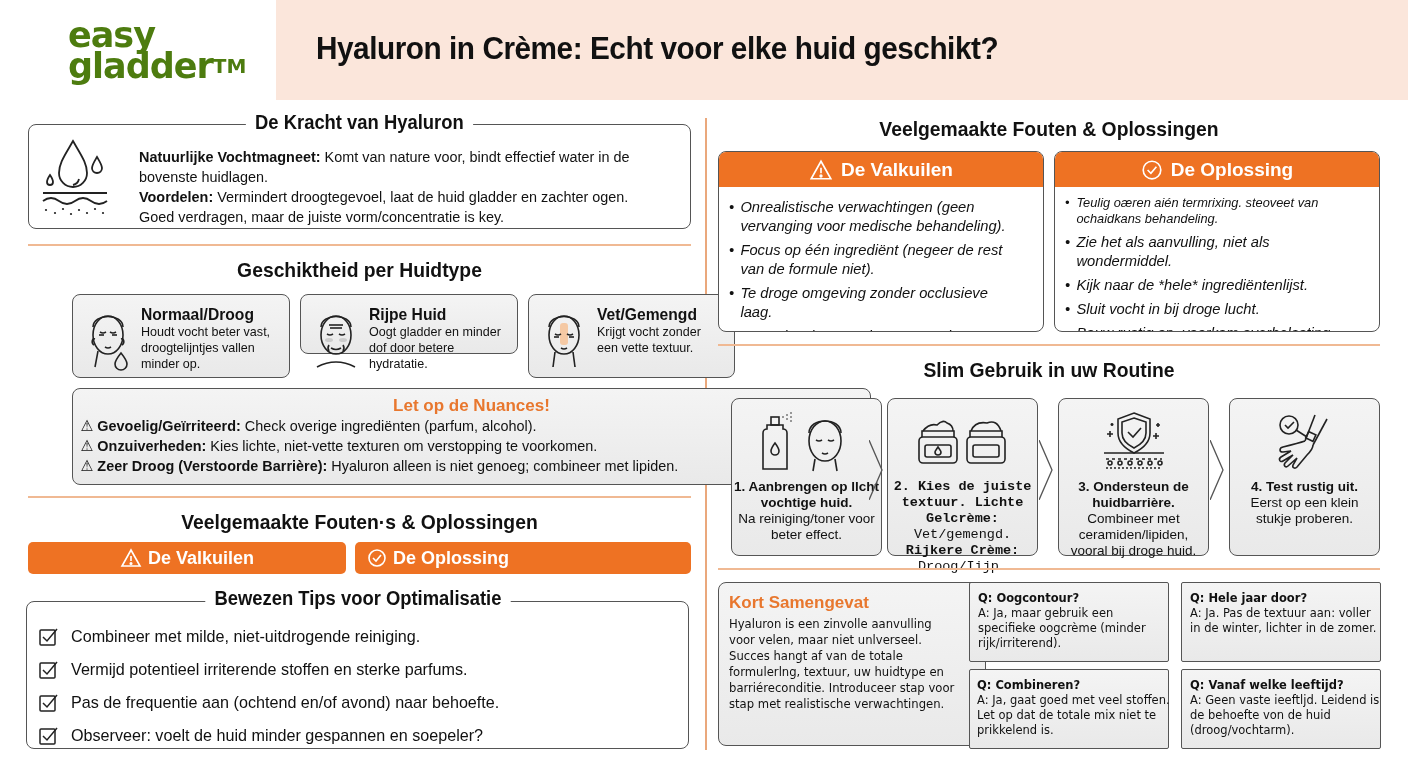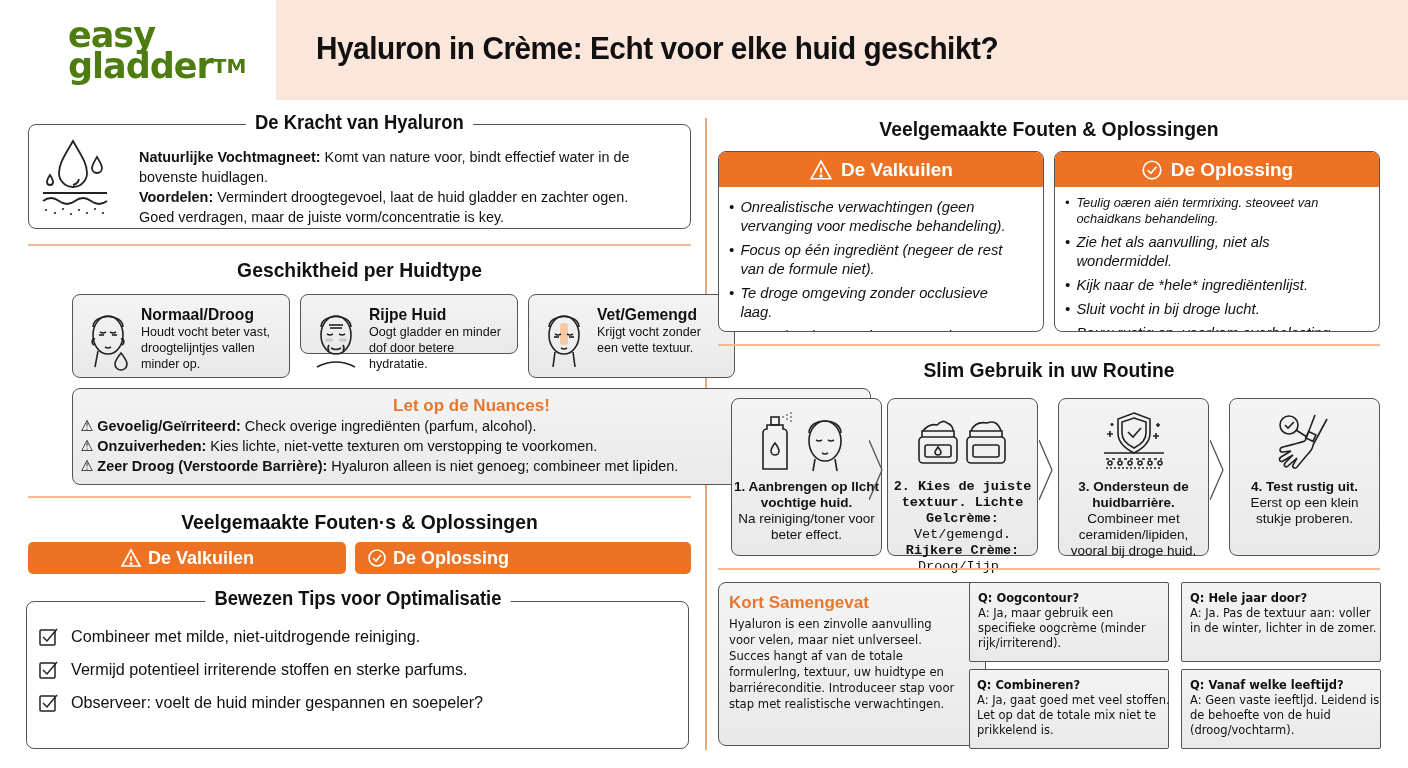--- a/index.html
+++ b/index.html
@@ -211,20 +211,27 @@
           <rect x="1" y="3" width="15" height="15" rx="1"></rect>
           <path d="M4 10 l4 4 l10 -12"></path>
         </svg>
       <span class="txt">Vermijd potentieel irriterende stoffen en sterke parfums.</span>
     </div>
     <div class="tip-row">
       <svg width="20" height="20" viewBox="0 0 20 20" fill="none" stroke="#222" stroke-width="1.5">
           <rect x="1" y="3" width="15" height="15" rx="1"></rect>
           <path d="M4 10 l4 4 l10 -12"></path>
         </svg>
+      <span class="txt">Pas de frequentie aan (ochtend en/of avond) naar behoefte.</span>
+    </div>
+    <div class="tip-row">
+      <svg width="20" height="20" viewBox="0 0 20 20" fill="none" stroke="#222" stroke-width="1.5">
+          <rect x="1" y="3" width="15" height="15" rx="1"></rect>
+          <path d="M4 10 l4 4 l10 -12"></path>
+        </svg>
       <span class="txt">Observeer: voelt de huid minder gespannen en soepeler?</span>
     </div>
   </div>
 </div>
 
 <div class="sec-title" style="left:718px; width:662px; top:117px;">Veelgemaakte Fouten &amp; Oplossingen</div>
 
 <div class="vk-card" style="left:718px; top:151px; width:326px; height:181px;">
   <div class="vk-head">
     <svg width="24" height="22" viewBox="0 0 22 20" fill="none" stroke="#fff" stroke-width="1.5">

